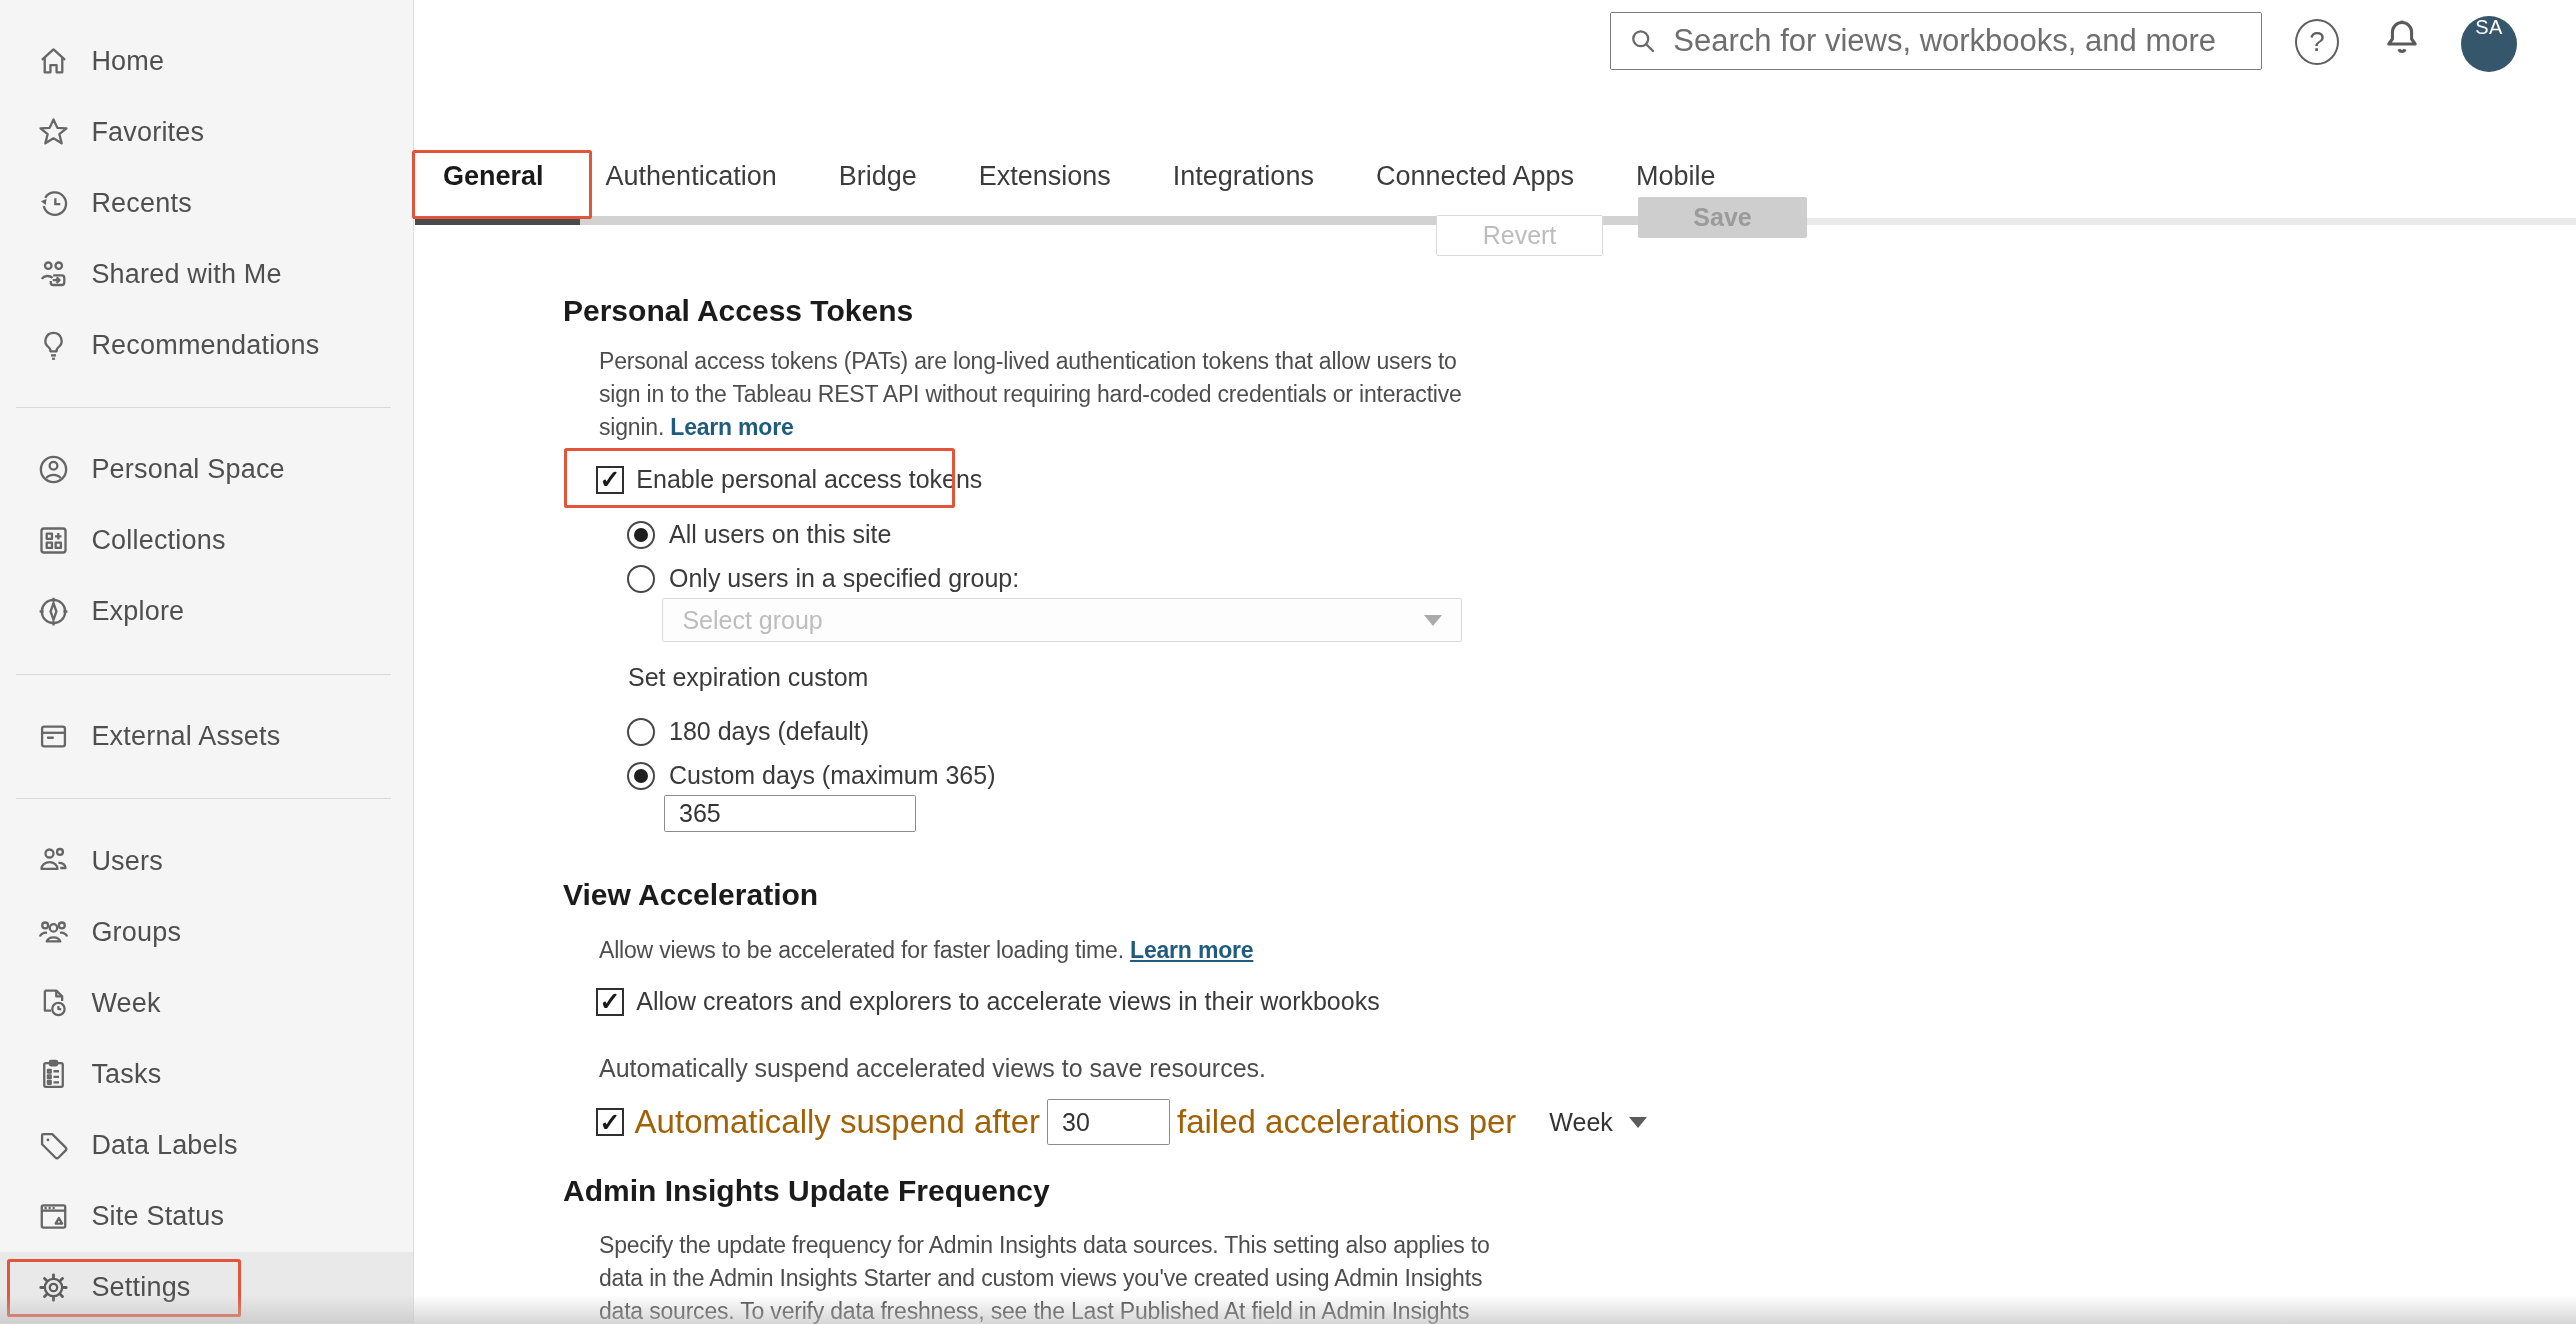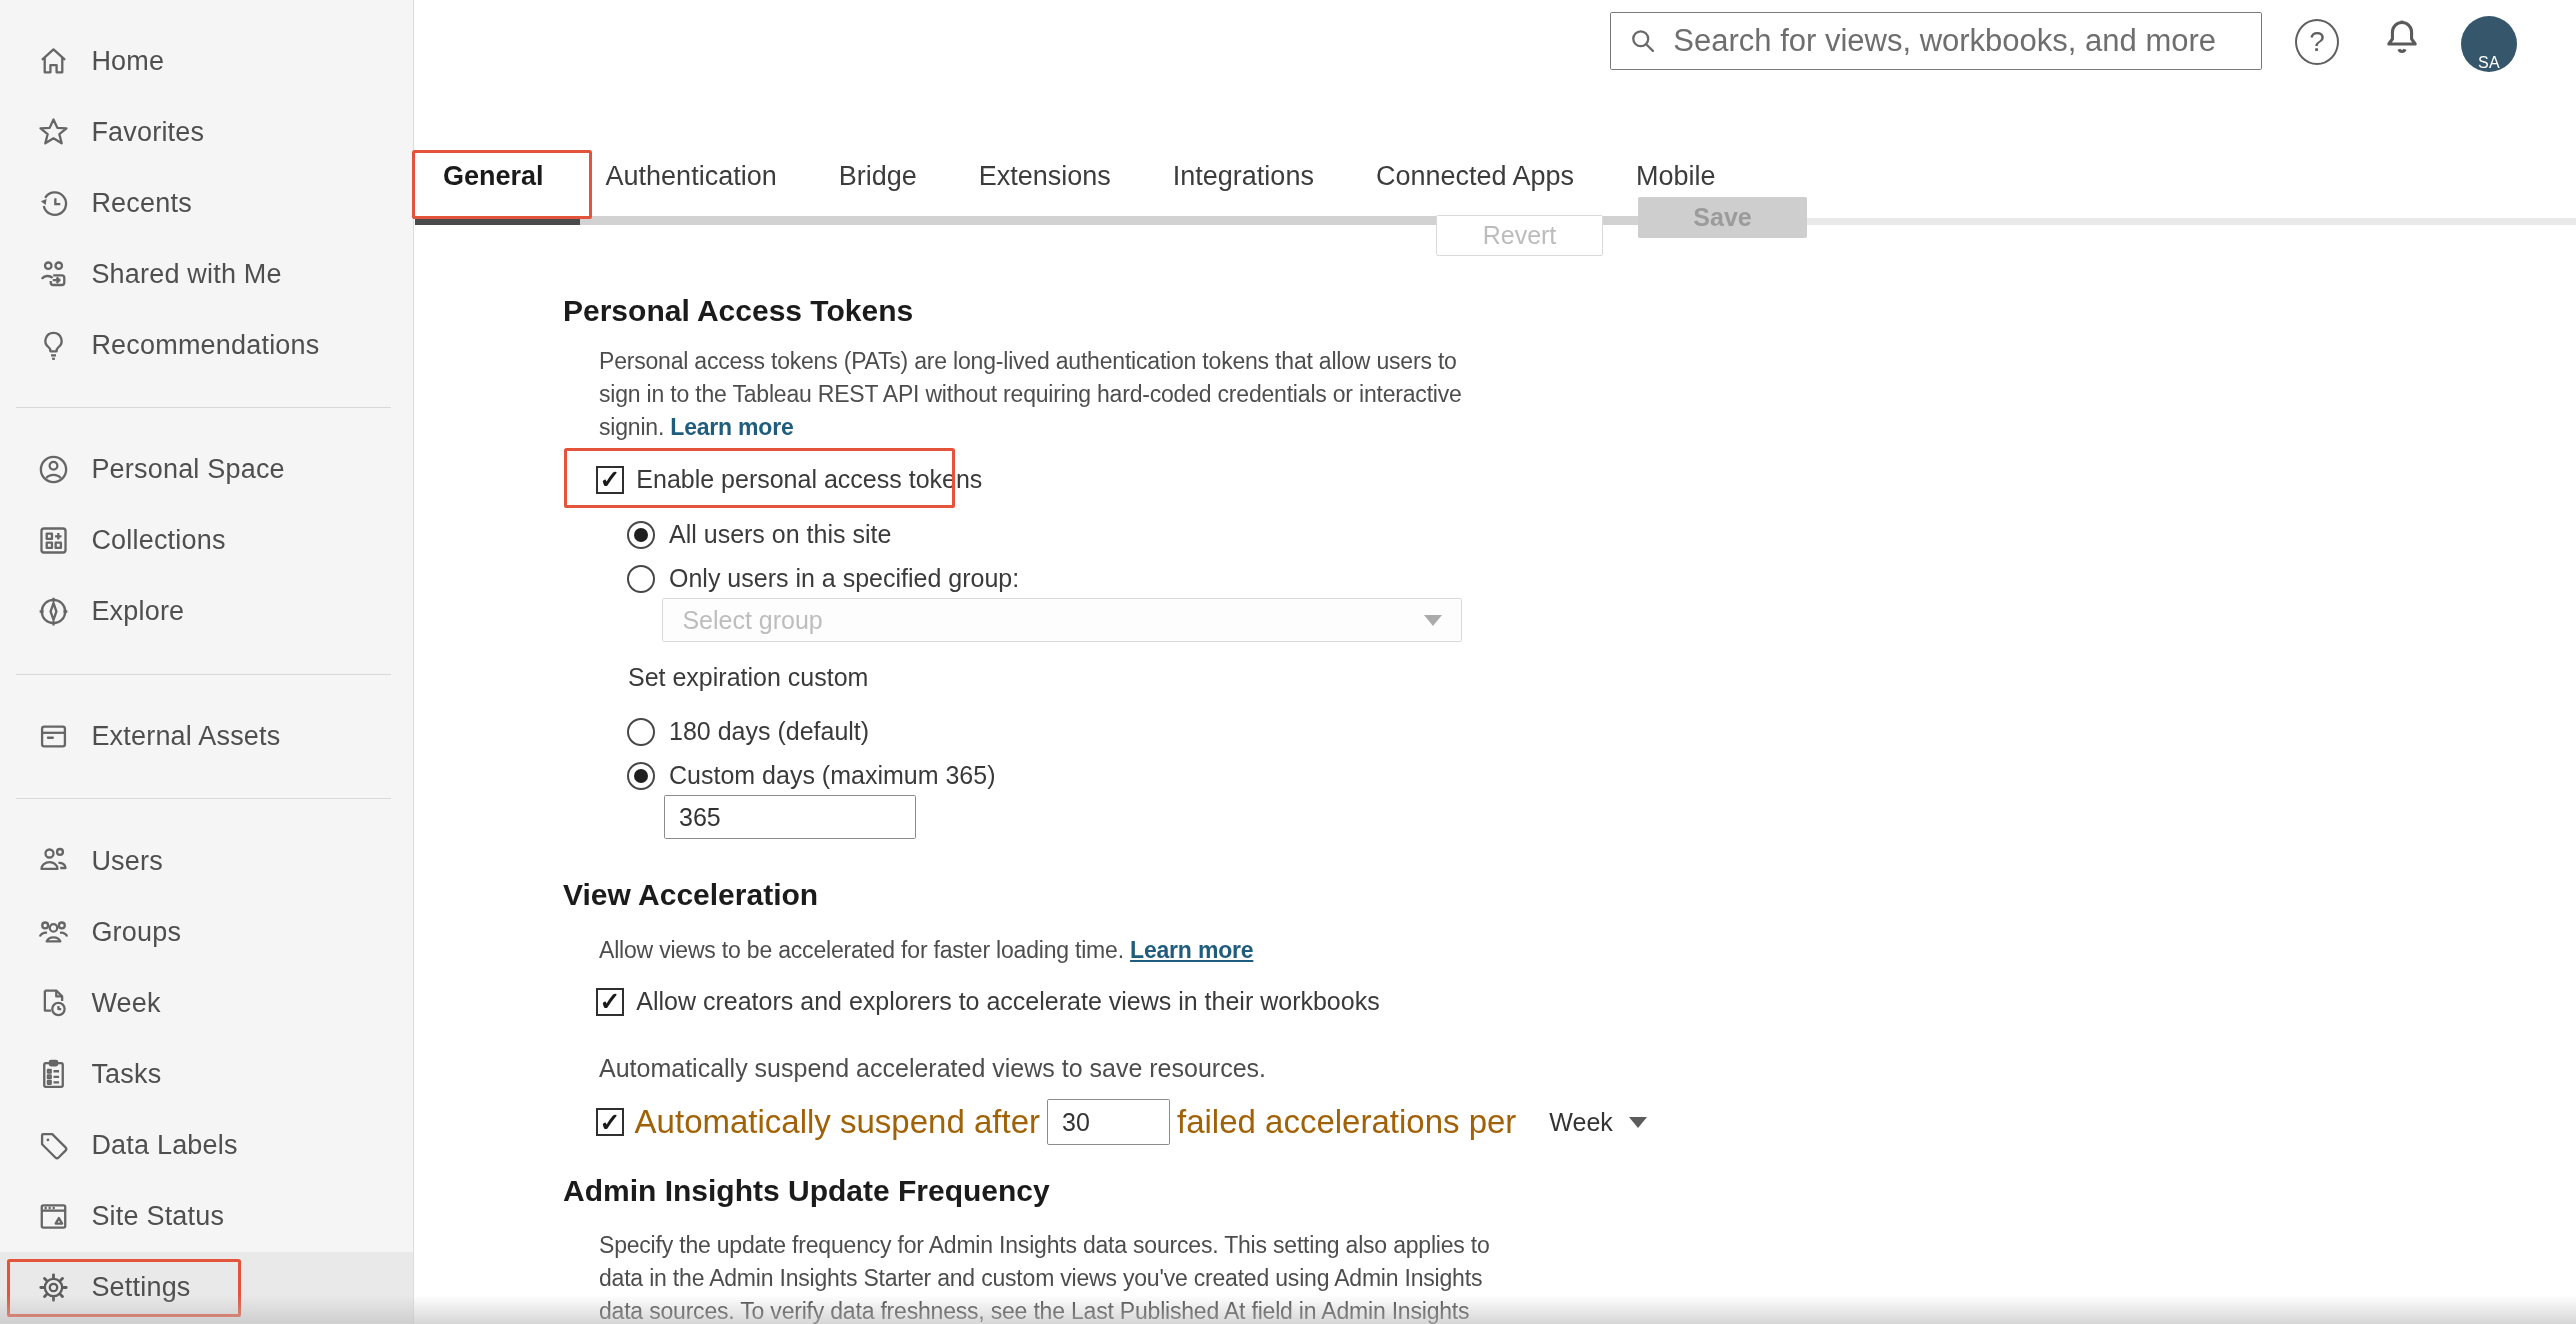--- a/index.html
+++ b/index.html
@@ -38,22 +38,22 @@
   .search-input::placeholder{color:#6e6e6e;opacity:1;}
   .help-btn{
     position:absolute;left:2295px;top:19.4px;width:44px;height:46px;box-sizing:border-box;
     border:2.6px solid #5f5f5f;border-radius:50%;
     display:flex;align-items:center;justify-content:center;
     font-size:28px;color:#5f5f5f;background:#fff;cursor:pointer;
   }
   .bell-btn{position:absolute;left:2379px;top:16px;width:46px;height:51px;cursor:pointer;}
   .avatar{
     position:absolute;left:2461px;top:16px;width:56px;height:56px;border-radius:50%;
-    background:#35566b;color:#fff;display:flex;align-items:flex-end;justify-content:center;
-    font-size:16px;letter-spacing:0.4px;cursor:pointer;
+    background:#35566b;color:#fff;display:flex;align-items:flex-start;justify-content:center;
+    font-size:20px;letter-spacing:0.4px;cursor:pointer;
   }
   
   .tabs{position:absolute;left:443px;top:157px;display:flex;gap:62px;}
   .tab{font-size:27px;color:#3c3c3c;line-height:39px;white-space:nowrap;cursor:pointer;}
   .tab.active{font-weight:700;color:#1a1a1a;}
   .tabtrack-dark{position:absolute;left:415px;top:216px;width:165px;height:8.8px;background:#4a4a4a;}
   .tabtrack-mid{position:absolute;left:580px;top:216px;width:1195px;height:8.8px;background:#d2d2d2;}
   .tabtrack-light{position:absolute;left:1775px;top:218px;width:801px;height:7px;background:#e9e9e9;}
   
   .btn-revert{
@@ -95,21 +95,21 @@
   }
   .select-disabled .ph{flex:1;font-size:25px;color:#bdbdbd;}
   .caret{width:0;height:0;border-left:9.7px solid transparent;border-right:9.7px solid transparent;}
   .caret.gray{border-top:11.5px solid #ababab;}
   .caret.dark{border-top:11.5px solid #5c5c5c;}
   .plain-label{position:absolute;font-size:25px;color:#3a3a3a;white-space:nowrap;}
   .text-input{
     box-sizing:border-box;border:1.8px solid #8b8b8b;border-radius:1.8px;background:#fff;
     font-size:25px;color:#333;padding:0 14px;font-family:"Liberation Sans", sans-serif;outline:none;
   }
-  #custom-days-input{position:absolute;left:664px;top:795px;width:252px;height:44px;}
+  #custom-days-input{position:absolute;left:664px;top:795px;width:252px;height:37px;}
   .suspend-row{position:absolute;left:596px;top:1099px;height:46px;display:flex;align-items:center;}
   .suspend-row .lbl{font-size:33px;color:#a16207;white-space:nowrap;}
   #suspend-count-input{width:123px;height:46px;margin:0 7px;}
   .week-select{display:flex;align-items:center;gap:16px;margin-left:33px;cursor:pointer;}
   .week-select .val{font-size:25px;color:#333;}
   
   .anno{position:absolute;border:3.5px solid #e4543a;border-radius:2.6px;box-sizing:border-box;pointer-events:none;}
   #anno-tab{left:412px;top:150px;width:180px;height:69px;}
   #anno-enable{left:564px;top:448px;width:391px;height:60px;}
   #anno-settings{left:7px;top:1259px;width:234px;height:58px;}

